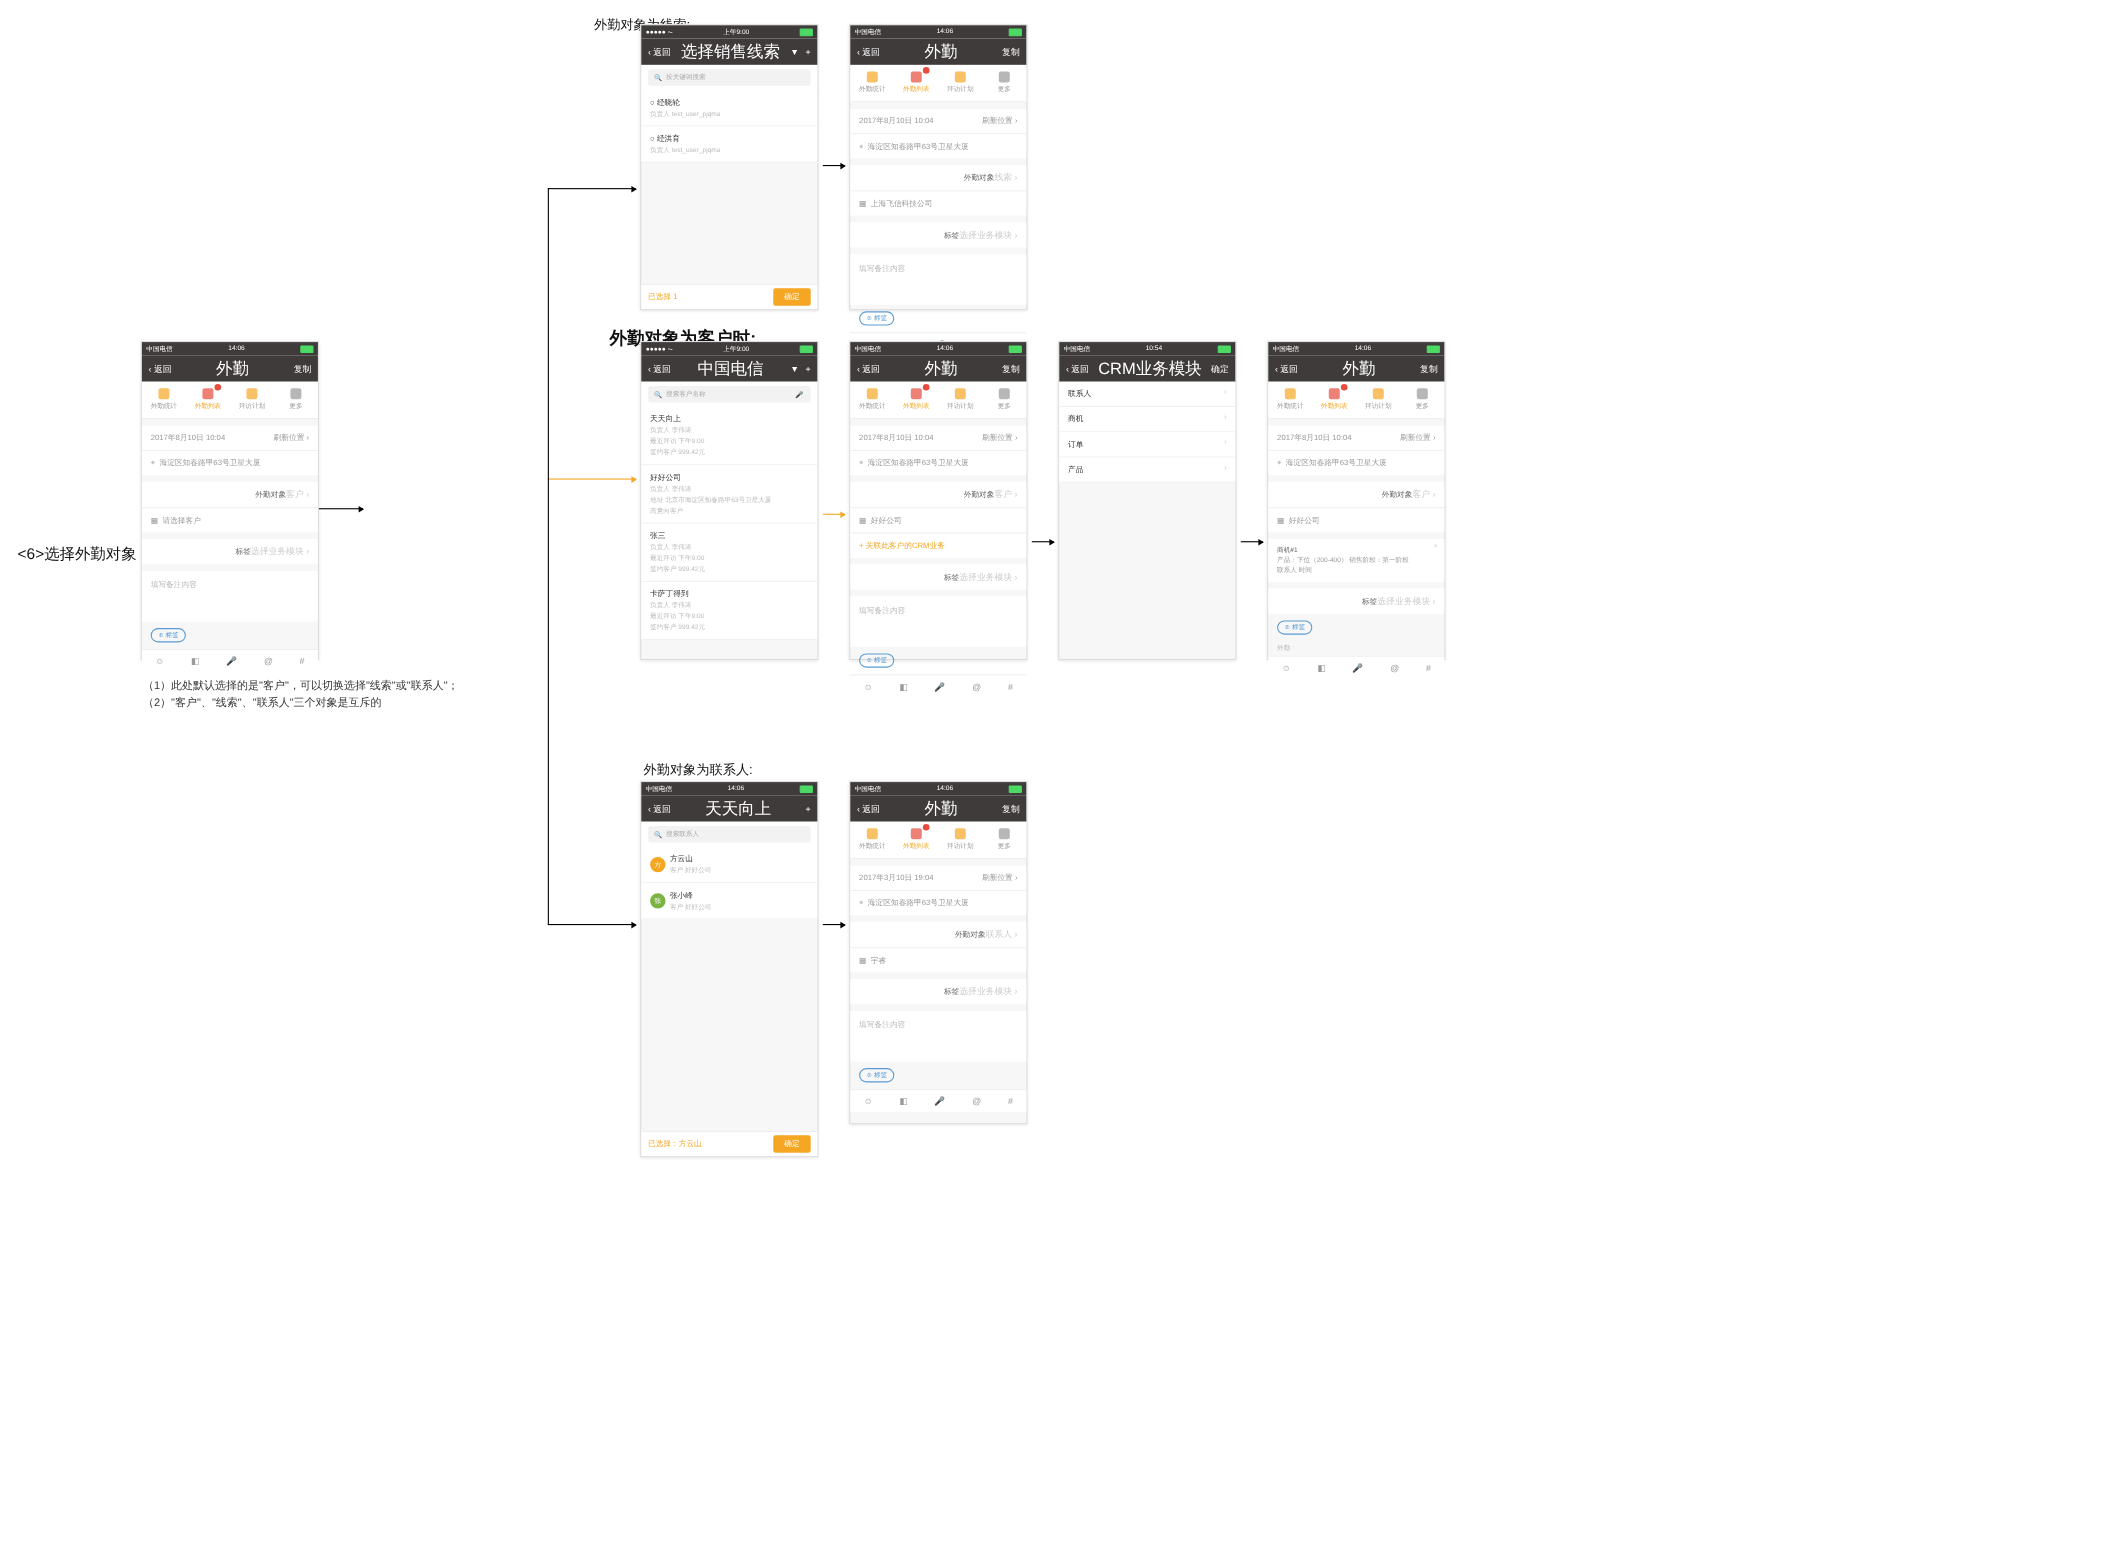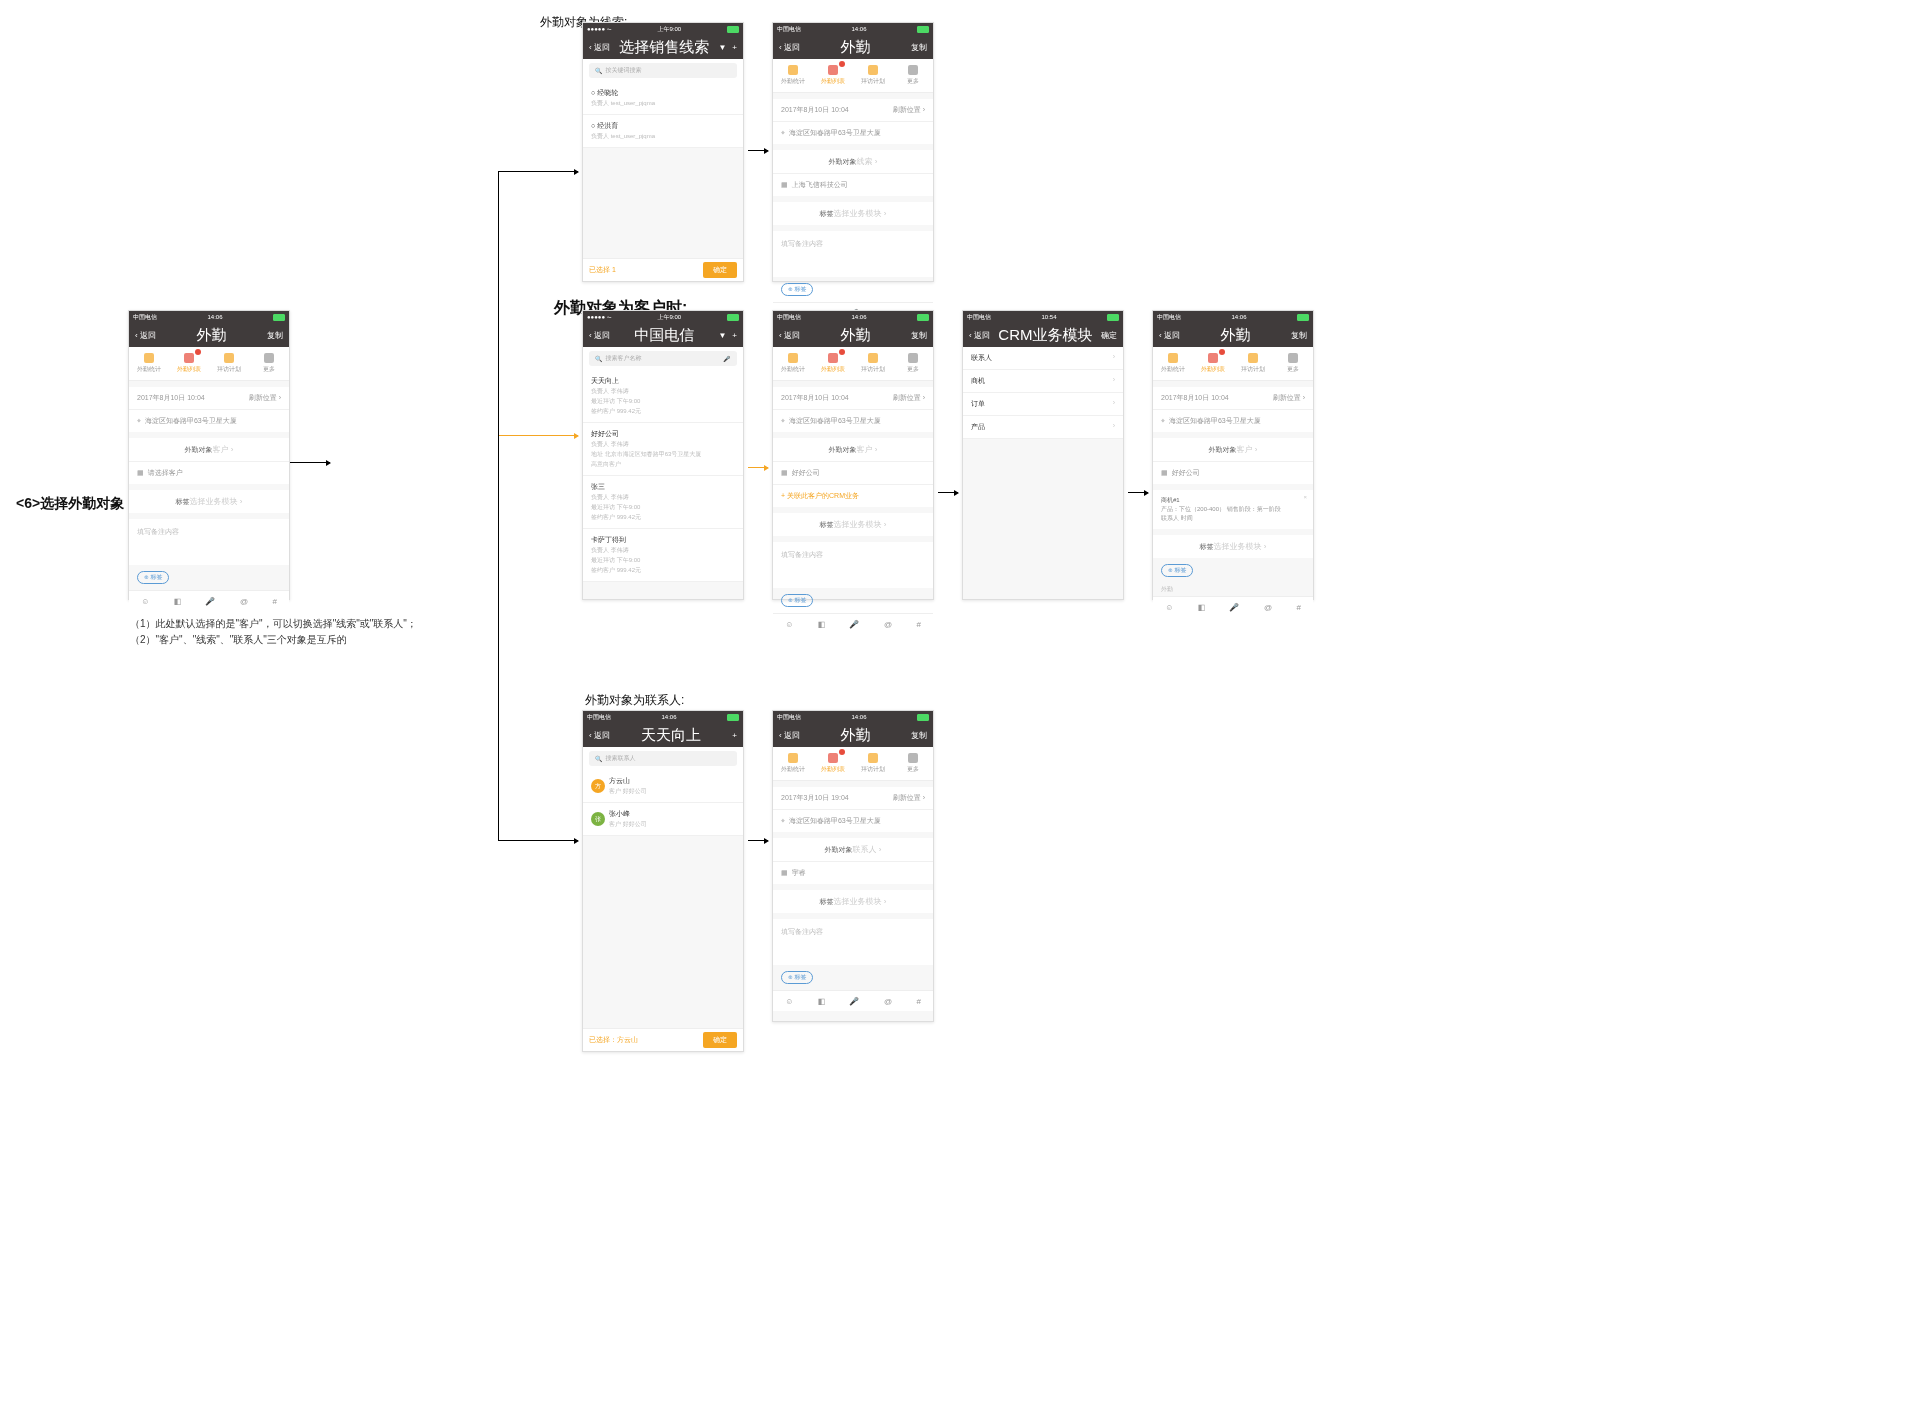--- a/index.html
+++ b/index.html
@@ -10,35 +10,35 @@
 .nav-bar{height:24px;background:#403b3b;color:#fff;display:flex;justify-content:space-between;align-items:center;padding:0 6px;font-size:8px}
 .nav-bar .title{font-size:15px}
 .tabs{display:flex;background:#fff;border-bottom:1px solid #eee}
 .tabs .tab{flex:1;text-align:center;padding:6px 0;font-size:6px;color:#999;position:relative}
 .tabs .tab.active{color:#f5a623}
 .tabs .tab .badge{position:absolute;top:2px;right:8px;width:6px;height:6px;background:#e74c3c;border-radius:50%}
 .tabs .ico{display:block;width:10px;height:10px;margin:0 auto 2px;background:#f5a623;opacity:.7;border-radius:2px}
 .tabs .tab:nth-child(2) .ico{background:#e74c3c}
 .tabs .tab:nth-child(4) .ico{background:#999}
 .section{background:#fff;margin-top:6px;padding:6px 8px;font-size:7px}
-.section-head{display:flex;justify-content:center;align-items:center;color:#666}
+.section-head{display:flex;justify-content:flex-end;align-items:center;color:#666}
 .section-head .arrow{color:#ccc;font-size:8px}
 .date-row{display:flex;justify-content:space-between;font-size:7px;color:#999;padding:6px 8px;background:#fff;margin-top:6px}
 .field-row{background:#fff;border-top:1px solid #f0f0f0;padding:6px 8px;font-size:7px;color:#999;display:flex;align-items:center;gap:4px}
 .textarea{background:#fff;margin-top:6px;padding:8px;font-size:7px;color:#bbb;min-height:30px}
 .tag-pill{display:inline-block;border:1px solid #5b9bd5;color:#5b9bd5;border-radius:8px;padding:1px 6px;font-size:6px;margin:6px 8px}
 .toolbar{height:20px;background:#fff;display:flex;justify-content:space-around;align-items:center;border-top:1px solid #eee;font-size:8px;color:#999}
 .list-item{background:#fff;padding:6px 8px;border-bottom:1px solid #f0f0f0;font-size:7px}
 .list-item .sub{color:#bbb;font-size:6px;margin-top:1px}
 .search-box{background:#fff;padding:4px 6px}
 .search-field{background:#f2f2f2;border-radius:3px;padding:3px 6px;font-size:6px;color:#aaa;display:flex;align-items:center;gap:3px}
 .footer-confirm{position:absolute;bottom:0;left:0;right:0;height:22px;background:#fff;border-top:1px solid #eee;display:flex;justify-content:space-between;align-items:center;padding:0 6px;font-size:7px}
 .footer-confirm .btn{background:#f5a623;color:#fff;padding:3px 10px;border-radius:2px}
 .check{color:#f5a623;margin-right:4px}
-.label-text{position:absolute;font-size:14px;font-weight:bold;color:#111}
+.label-text{position:absolute;font-size:14px;font-weight:normal;color:#111}
 .notes-text{position:absolute;font-size:10px;color:#333;line-height:1.6}
 .arrow-line{position:absolute;height:1px;background:#000}
 .arrow-line.orange{background:#f5a623}
 .arrow-line::after{content:"";position:absolute;right:-1px;top:-2px;border-left:5px solid currentColor;border-top:3px solid transparent;border-bottom:3px solid transparent}
 .arrow-line.orange::after{border-left-color:#f5a623}
 .arrow-line.black::after{border-left-color:#000}
 .vline{position:absolute;width:1px;background:#000}
 .orange-text{color:#f5a623}
 .avatar-circle{width:14px;height:14px;border-radius:50%;display:inline-flex;align-items:center;justify-content:center;color:#fff;font-size:6px;margin-right:4px;flex-shrink:0}
 .crm-card{background:#fff;margin-top:6px;padding:6px 8px;font-size:6px;color:#999;position:relative}

